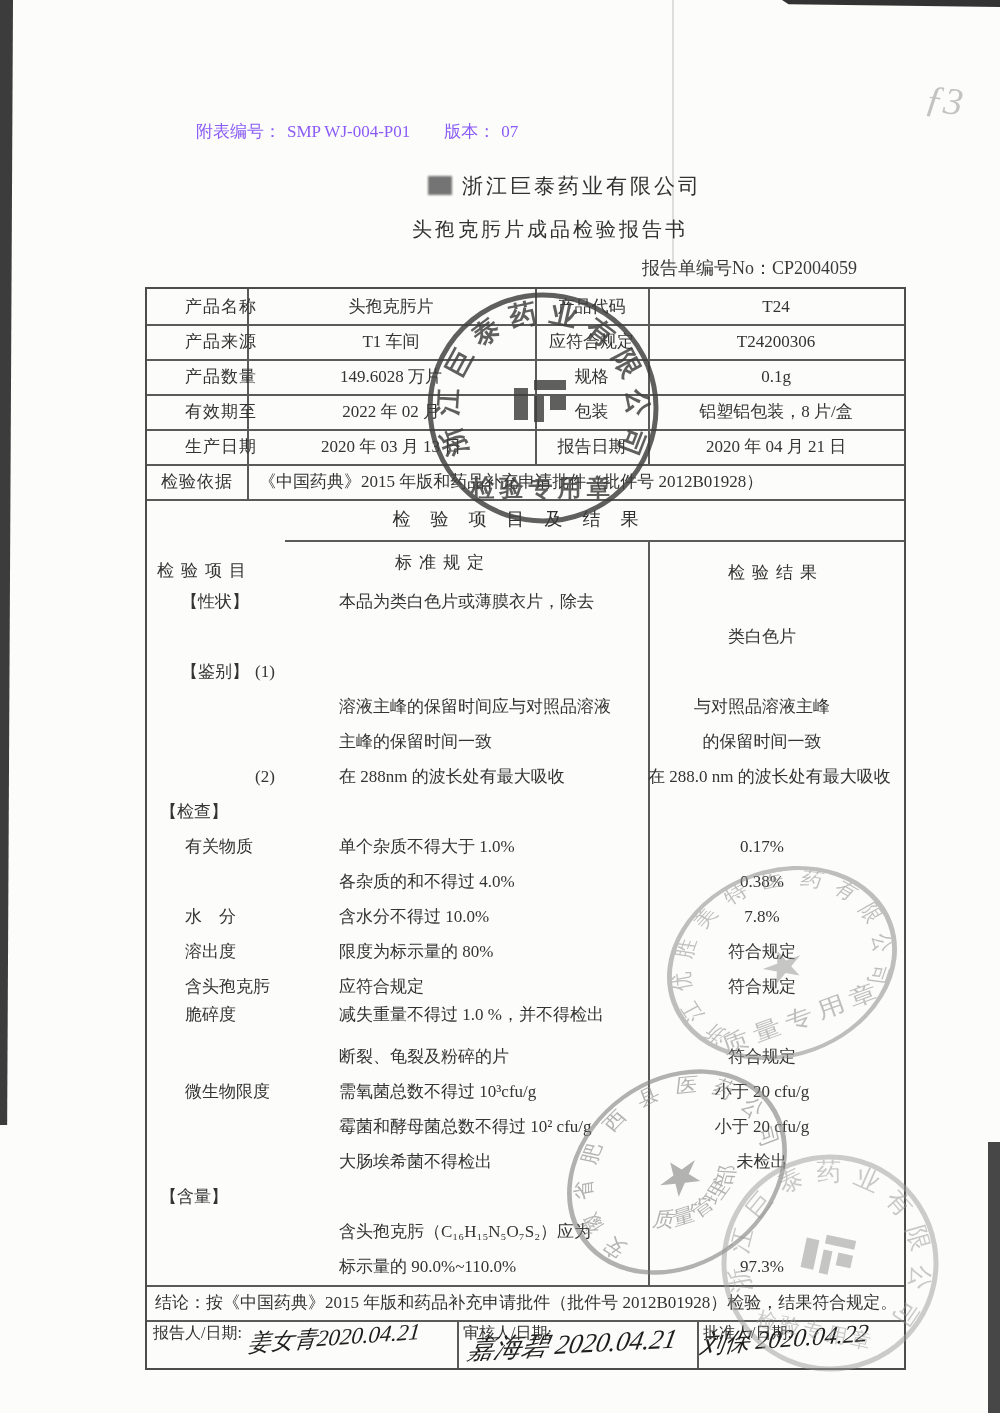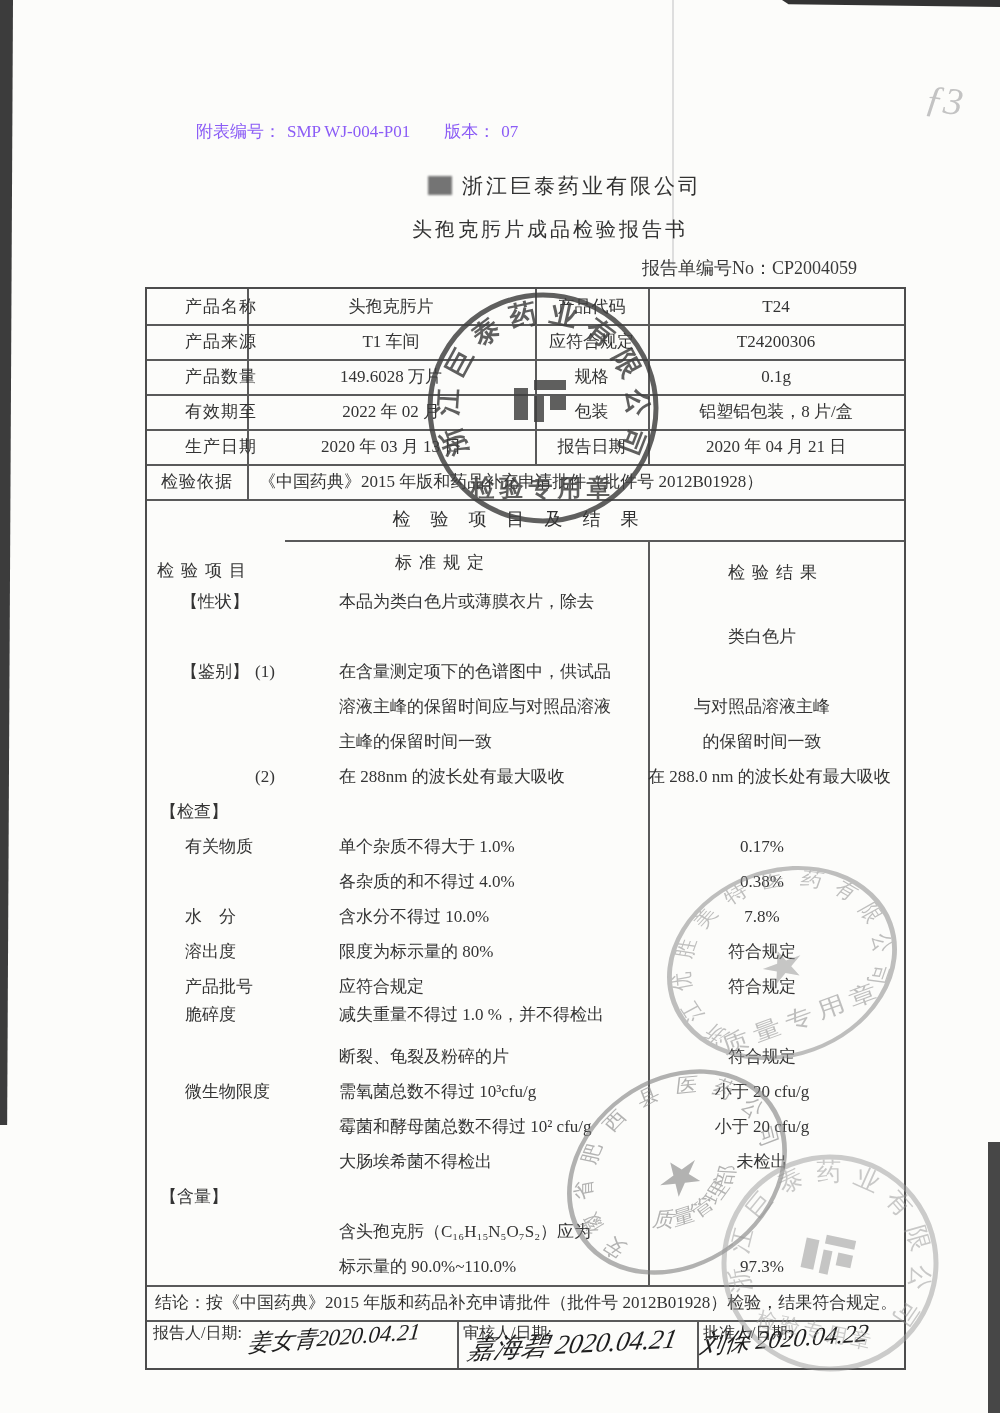--- a/index.html
+++ b/index.html
@@ -145,21 +145,20 @@
         <span class="xres"></span>
       </div>
     <div class="xrow" style="top:330px;">
         <span class="xitem ia"></span>
         <span class="xnum"></span>
         <span class="xres">类白色片</span>
       </div>
     <div class="xrow" style="top:365px;">
         <span class="xitem ia">【鉴别】</span>
         <span class="xnum">(1)</span>
-        <span class="xspec">在含量测定项下的色谱图中，供试品</span>
         <span class="xres"></span>
       </div>
     <div class="xrow" style="top:400px;">
         <span class="xitem ia"></span>
         <span class="xnum"></span>
         <span class="xspec">溶液主峰的保留时间应与对照品溶液</span>
         <span class="xres">与对照品溶液主峰</span>
       </div>
     <div class="xrow" style="top:435px;">
         <span class="xitem ia"></span>
@@ -197,21 +196,21 @@
         <span class="xspec">含水分不得过 10.0%</span>
         <span class="xres">7.8%</span>
       </div>
     <div class="xrow" style="top:645px;">
         <span class="xitem ic">溶出度</span>
         <span class="xnum"></span>
         <span class="xspec">限度为标示量的 80%</span>
         <span class="xres">符合规定</span>
       </div>
     <div class="xrow" style="top:680px;">
-        <span class="xitem ic">产品批号</span>
+        <span class="xitem ic">含头孢克肟</span>
         <span class="xnum"></span>
         <span class="xspec">应符合规定</span>
         <span class="xres">符合规定</span>
       </div>
     <div class="xrow" style="top:708px;text-align:right;">
         <span class="xitem ic">脆碎度</span>
         <span class="xnum"></span>
         <span class="xspec">减失重量不得过 1.0 %，并不得检出</span>
         <span class="xres"></span>
       </div>

